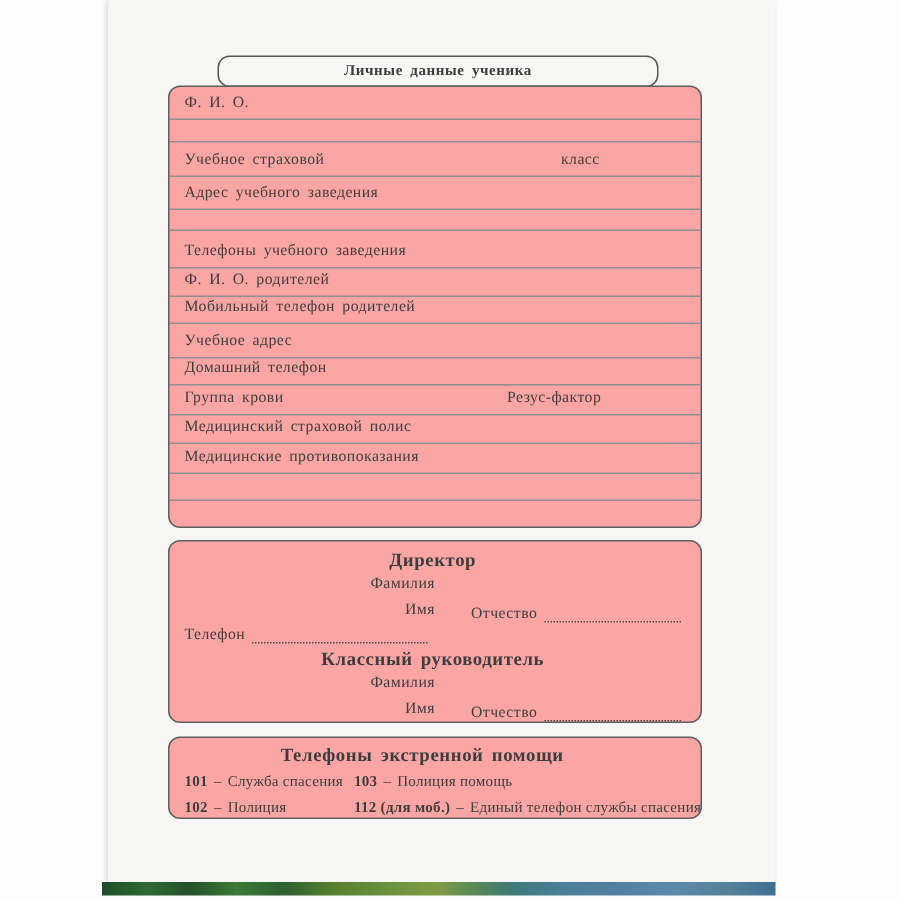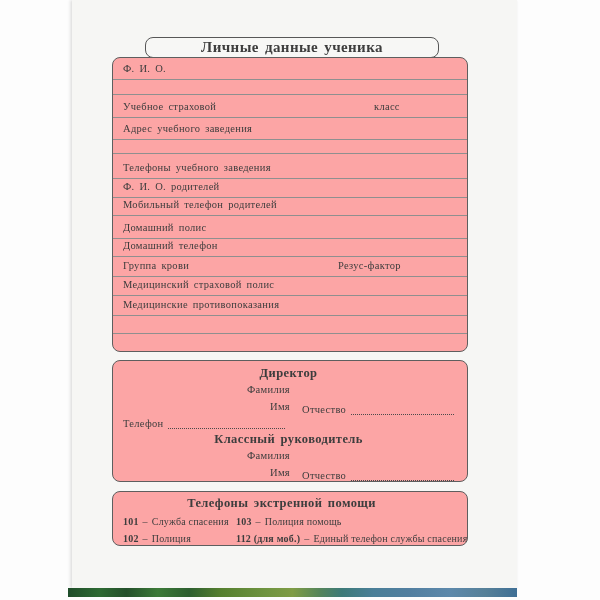--- a/index.html
+++ b/index.html
@@ -20,21 +20,21 @@
     background:linear-gradient(90deg,
       #1f4d2a 0%, #2e6a33 7%, #24502b 13%, #3c7a38 20%, #2d5f30 27%,
       #557f2f 34%, #6f9440 44%, #7f9c45 50%, #55855a 56%, #3d7a78 61%,
       #4a7f98 68%, #527fa0 76%, #5d89ab 85%, #568098 93%, #3f6f95 100%);
   }
   .title-box{
     position:absolute;left:73px;top:37px;width:292px;height:19px;
     border:1px solid #575757;border-radius:8px;
     display:flex;align-items:center;justify-content:center;
     background:#f7f7f5;
-    font-weight:bold;font-size:15px;letter-spacing:0.4px;word-spacing:2px;
+    font-weight:bold;font-size:10px;letter-spacing:0.4px;word-spacing:2px;
   }
   .box{
     position:absolute;left:40px;width:356px;
     border:1px solid #5e5e5e;border-radius:8px;
     background:#fca5a5;box-sizing:border-box;overflow:hidden;
   }
   .main-box{top:57px;height:295px;}
   .contacts-box{top:360px;height:122px;}
   .emergency-box{top:491px;height:55px;}
 
@@ -54,21 +54,21 @@
     text-align:center;font-weight:bold;font-size:12.5px;
     letter-spacing:0.4px;word-spacing:2px;line-height:15px;
   }
   .contacts-box{padding:4px 13px 0 10px;font-family:Liberation Serif, serif;}
   .contacts-box .sec-title{margin:1px 0 2px 0;}
   .dotrow{display:flex;font-size:10.5px;line-height:14px;letter-spacing:0.3px;}
   .seg{display:flex;align-items:flex-end;}
   .seg .dots{flex:1;border-bottom:1.4px dotted #4a4a4a;margin:0 0 2px 5px;}
   .seg.w165{width:167px;flex-direction:column;}
   .seg.w160{width:162px;}
-  .seg.rest{flex:1;margin-left:12px;}
+  .seg.rest{flex:1;margin-left:24px;}
 
   .emergency-box{padding:4px 27px 0 10px;}
   .emergency-box .sec-title{margin-bottom:4px;}
   .em-grid{
     display:grid;grid-template-columns:113px 1fr;
     row-gap:4px;font-size:10px;line-height:13px;letter-spacing:0.2px;
     white-space:nowrap;
   }
   .em-cell .num{font-weight:bold;}
   .em-cell .dash{margin:0 4px;}
@@ -99,21 +99,21 @@
       <div class="frow" style="height:25px">
         <span>Телефоны учебного заведения</span>
       </div>
       <div class="frow" style="height:19px">
         <span>Ф. И. О. родителей</span>
       </div>
       <div class="frow" style="height:18px">
         <span>Мобильный телефон родителей</span>
       </div>
       <div class="frow" style="height:23px">
-        <span>Домашний полис</span>
+        <span>Учебное адрес</span>
       </div>
       <div class="frow" style="height:18px">
         <span>Домашний телефон</span>
       </div>
       <div class="frow" style="height:20px">
         <span>Группа крови</span>
         <span class="lbl-right rt-rhesus">Резус-фактор</span>
       </div>
       <div class="frow" style="height:19px">
         <span>Медицинский страховой полис</span>

